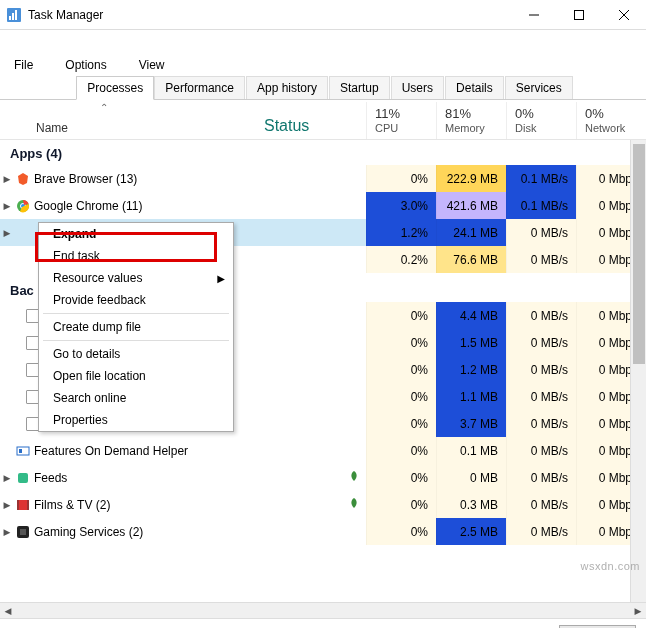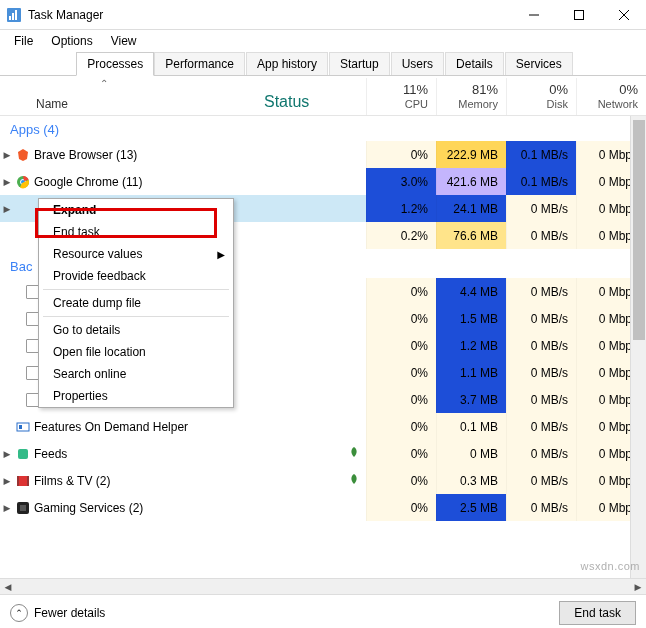--- a/index.html
+++ b/index.html
@@ -2,35 +2,35 @@
 <html><head>
 <meta charset="utf-8">
 <style>
 * { box-sizing: border-box; font-family: "Segoe UI", Tahoma, sans-serif; }
 body { margin: 0; background: #fff; width: 646px; height: 628px; overflow: hidden; font-size: 12px; color: #000; }
 .titlebar { display: flex; align-items: center; height: 30px; border-bottom: 1px solid #ddd; }
 .titlebar .icon { width: 16px; height: 16px; margin: 0 6px; }
 .titlebar .title { flex: 1; font-size: 12px; }
 .winbtns { display: flex; }
 .winbtn { width: 45px; height: 30px; display: flex; align-items: center; justify-content: center; }
-.menubar { display: flex; gap: 2px; padding: 2px 6px; height: 22px; align-items: flex-start; }
+.menubar { display: flex; gap: 16px; padding: 2px 6px; height: 22px; align-items: flex-start; margin-top: 24px; }
 .menubar span { padding: 2px 8px; font-size: 12px; }
 .tabs { display: flex; border-bottom: 1px solid #ccc; padding-left: 4px; justify-content: center; }
 .tab { padding: 4px 10px; font-size: 12px; border: 1px solid transparent; border-bottom: none; background: #fff; }
 .tab.active { border: 1px solid #ccc; border-bottom: 1px solid #fff; margin-bottom: -1px; background: #fff; }
 .tab:not(.active) { background: #f5f5f5; border: 1px solid #ddd; border-bottom: none; margin-right: 1px; }
 .headers { display: flex; height: 40px; border-bottom: 1px solid #e5e5e5; align-items: flex-end; position: relative; }
 .col-name { flex: 1; padding: 4px 8px; font-size: 12px; color: #333; margin-left: 28px; }
 .col-status { width: 110px; padding: 4px 8px; font-size: 16px; color: #0f766e; }
-.col-metric { width: 70px; text-align: right; padding: 4px 8px; font-size: 12px; color: #333; border-left: 1px solid #eee; }
+.col-metric { width: 70px; padding: 4px 8px; font-size: 12px; color: #333; border-left: 1px solid #eee; }
 .col-metric .pct { font-size: 13px; display: block; }
 .col-metric .lbl { font-size: 11px; color: #555; }
 .sort-ind { position: absolute; left: 100px; top: 2px; font-size: 10px; color: #666; }
 .grid { position: relative; height: 462px; overflow: hidden; }
-.group-hd { color: #3b82f6; font-size: 13px; padding: 6px 10px 4px; }
+.group-hd { color: #0f172a; font-size: 13px; padding: 6px 10px 4px; font-weight: bold; }
 .row { display: flex; align-items: center; height: 27px; }
 .row .exp { width: 14px; text-align: center; font-size: 9px; color: #555; }
 .row .ico { width: 18px; display: flex; align-items: center; justify-content: center; }
 .row .nm { flex: 1; padding-left: 2px; font-size: 12px; white-space: nowrap; overflow: hidden; }
 .row .st { width: 110px; }
 .cell { width: 70px; text-align: right; padding-right: 8px; font-size: 12px; border-left: 1px solid rgba(0,0,0,0.03); height: 100%; display: flex; align-items: center; justify-content: flex-end; }
 .bg-y0 { background: #fff9e6; }
 .bg-y1 { background: #1d4ed8; }
 .bg-y2 { background: #ffe48a; }
 .bg-y3 { background: #ffd659; }

